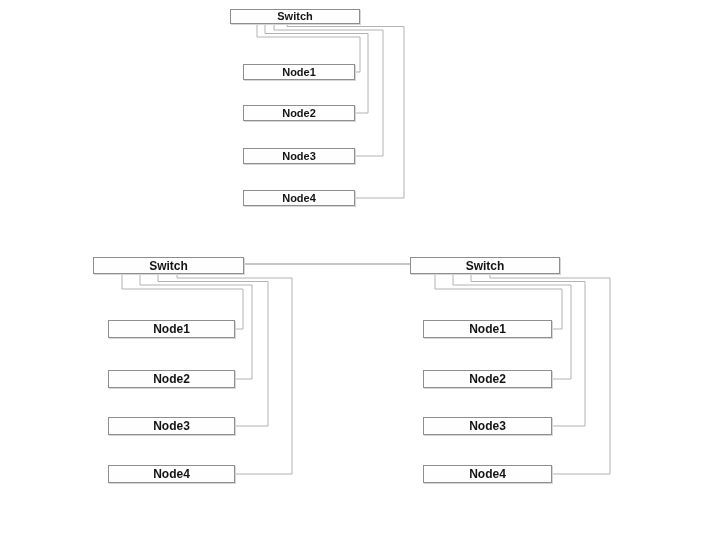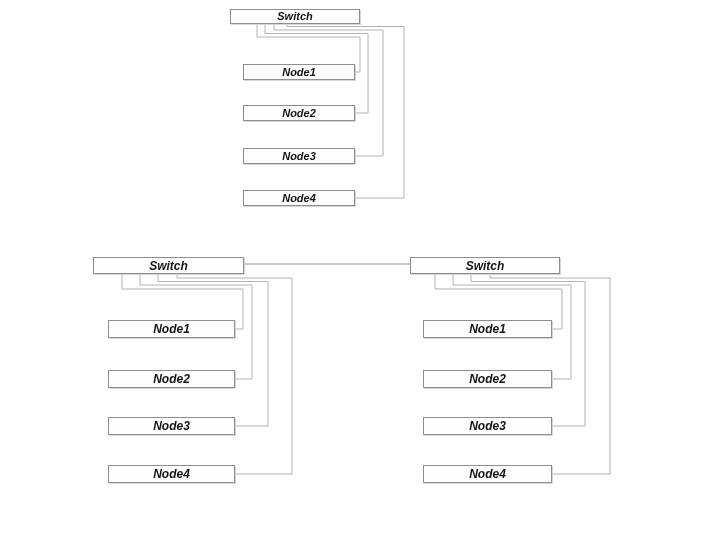--- a/index.html
+++ b/index.html
@@ -8,21 +8,20 @@
     width: 720px;
     height: 540px;
     background: var(--background, #ffffff);
     font-family: "Liberation Sans", "DejaVu Sans", sans-serif;
     overflow: hidden;
   }
   .figure {
     position: relative;
     width: 720px;
     height: 443px;
-    font-style: italic;
   }
   .wires {
     position: absolute;
     left: 0;
     top: 0;
     z-index: 1;
   }
   .wires polyline, .wires line {
     fill: none;
     stroke: var(--connector, #b2b2b2);

